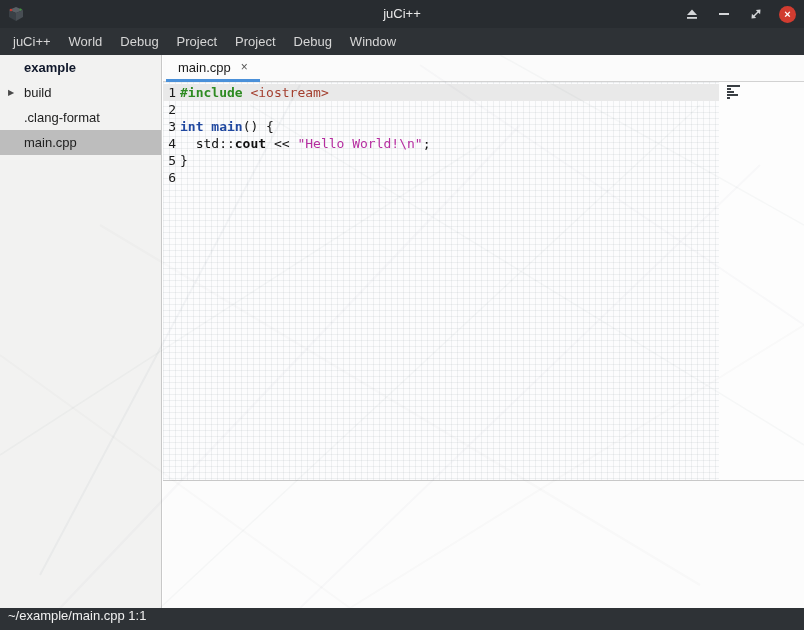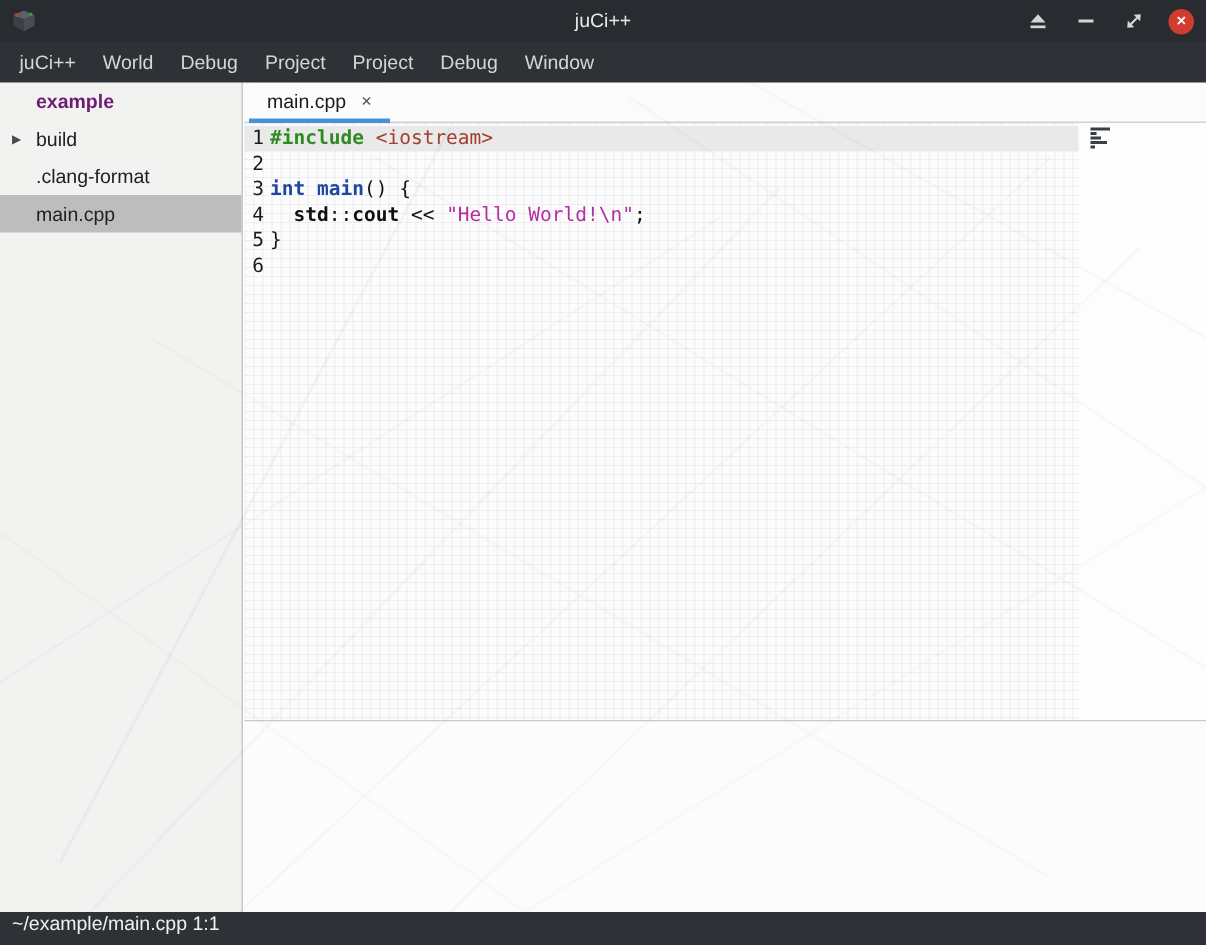--- a/index.html
+++ b/index.html
@@ -39,21 +39,21 @@
     display:flex;align-items:center;
   }
   
   .sidebar{
     position:absolute;left:0;top:55px;width:162px;height:553px;
     background:#f2f2f1;border-right:1px solid #c8c8c8;box-sizing:border-box;z-index:2;
   }
   .tree-row{
     height:25px;display:flex;align-items:center;font-size:13px;color:#212121;
   }
-  .tree-row.root .tree-label{font-weight:bold;color:#701a75;}
+  .tree-row.root .tree-label{font-weight:bold;color:#0f172a;}
   .tree-row.selected{background:#bdbdbd;}
   .expander{
     width:16px;margin-left:8px;flex:none;font-size:8px;color:#4a4a4a;
     display:flex;align-items:center;justify-content:flex-start;
   }
   .tree-label{white-space:nowrap;}
   
   .tabbar{
     position:absolute;left:163px;top:55px;width:641px;height:27px;
     background:#fbfbfb;border-bottom:1px solid #d2d2d2;box-sizing:border-box;z-index:2;
@@ -85,21 +85,21 @@
   .line.hl{background:#e9e9e9;}
   .gutter{
     width:13px;flex:none;text-align:right;padding-right:4px;color:#1a1a1a;
   }
   .code{white-space:pre;color:#141414;}
   .tok-plain{color:#141414;}
   .tok-preproc{color:#2e8b22;font-weight:bold;}
   .tok-incpath{color:#a33e2e;margin-top:40px;}
   .tok-kw{color:#2048a0;font-weight:bold;}
   .tok-fn{color:#2048a0;font-weight:bold;}
-  .tok-ns{color:#101010;font-weight:bold;text-align:right;}
+  .tok-ns{color:#101010;font-weight:normal;text-align:right;}
   .tok-var{color:#101010;font-weight:bold;}
   .tok-str{color:#b62ea0;}
   .overview-map{
     position:absolute;right:57px;top:3px;width:20px;z-index:3;
   }
   .mm-bar{height:2px;background:#3a3f44;margin-bottom:1px;}
   
   .bottom-panel{
     position:absolute;left:163px;top:481px;width:641px;height:127px;
     background:#fcfcfc;z-index:2;

